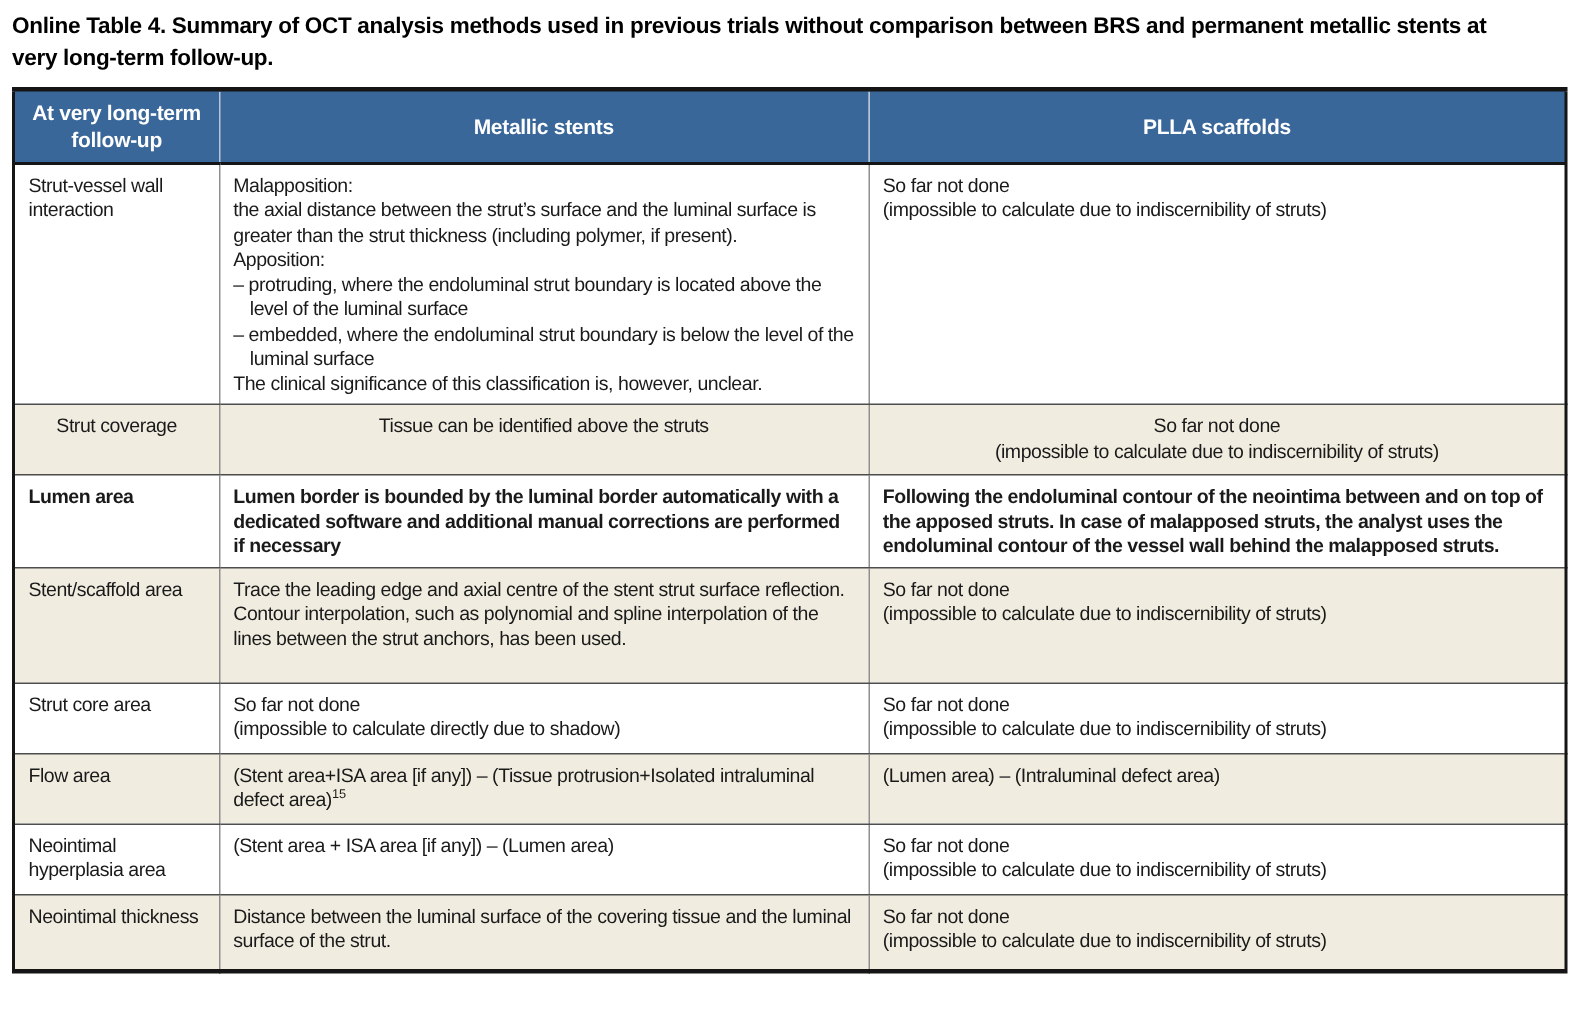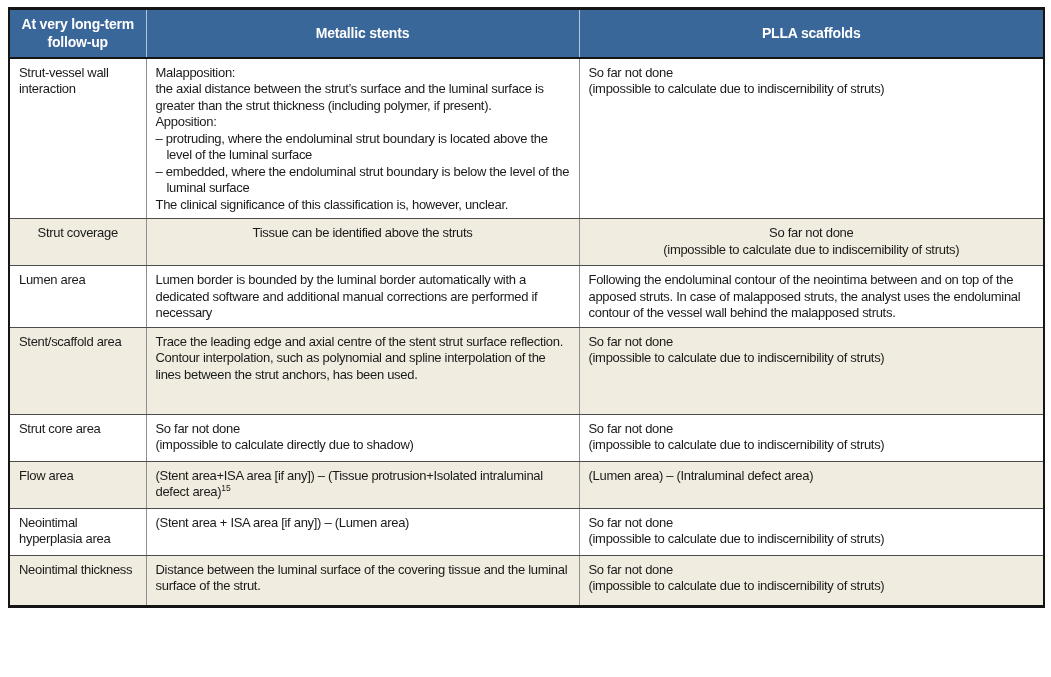--- a/index.html
+++ b/index.html
@@ -48,34 +48,35 @@
     vertical-align:top;padding:6px 9px 5px 9px;
     border-right:1px solid var(--col-divider);
     border-bottom:1px solid var(--row-divider);
     background:var(--row-bg);
   }
   tbody td:last-child{border-right:none;}
   tbody tr:last-child td{border-bottom:none;}
   tbody tr:nth-child(even) td{background:var(--row-alt-bg);}
   tbody tr:nth-child(1){height:137px;}
   tbody tr:nth-child(2){height:47px;text-align:center;}
-  tbody tr:nth-child(3){height:56px;}
-  tbody tr:nth-child(4){height:87px;}
+  tbody tr:nth-child(3){height:56px;font-weight:bold;}
+  tbody tr:nth-child(4){height:77px;}
   tbody tr:nth-child(5){height:47px;}
   tbody tr:nth-child(6){height:47px;margin-top:44px;}
   tbody tr:nth-child(7){height:47px;}
   tbody tr:nth-child(8){height:51px;margin-left:35px;}
   .line{min-height:16px;}
   .line.hanging{padding-left:11px;text-indent:-11px;}
   sup{font-size:8.5px;line-height:0;vertical-align:super;letter-spacing:0;}
 </style>
 </head>
 <body>
 
 <div class="page">
+  <div class="title">Online Table 4. Summary of OCT analysis methods used in previous trials without comparison between BRS and permanent metallic stents at very long-term follow-up.</div>
 
   <table class="oct-table">
     <colgroup>
       <col class="c1">
         <col class="c2">
         <col class="c3">
     </colgroup>
     <thead>
       <tr>
         <th>At very long-term follow-up</th>

